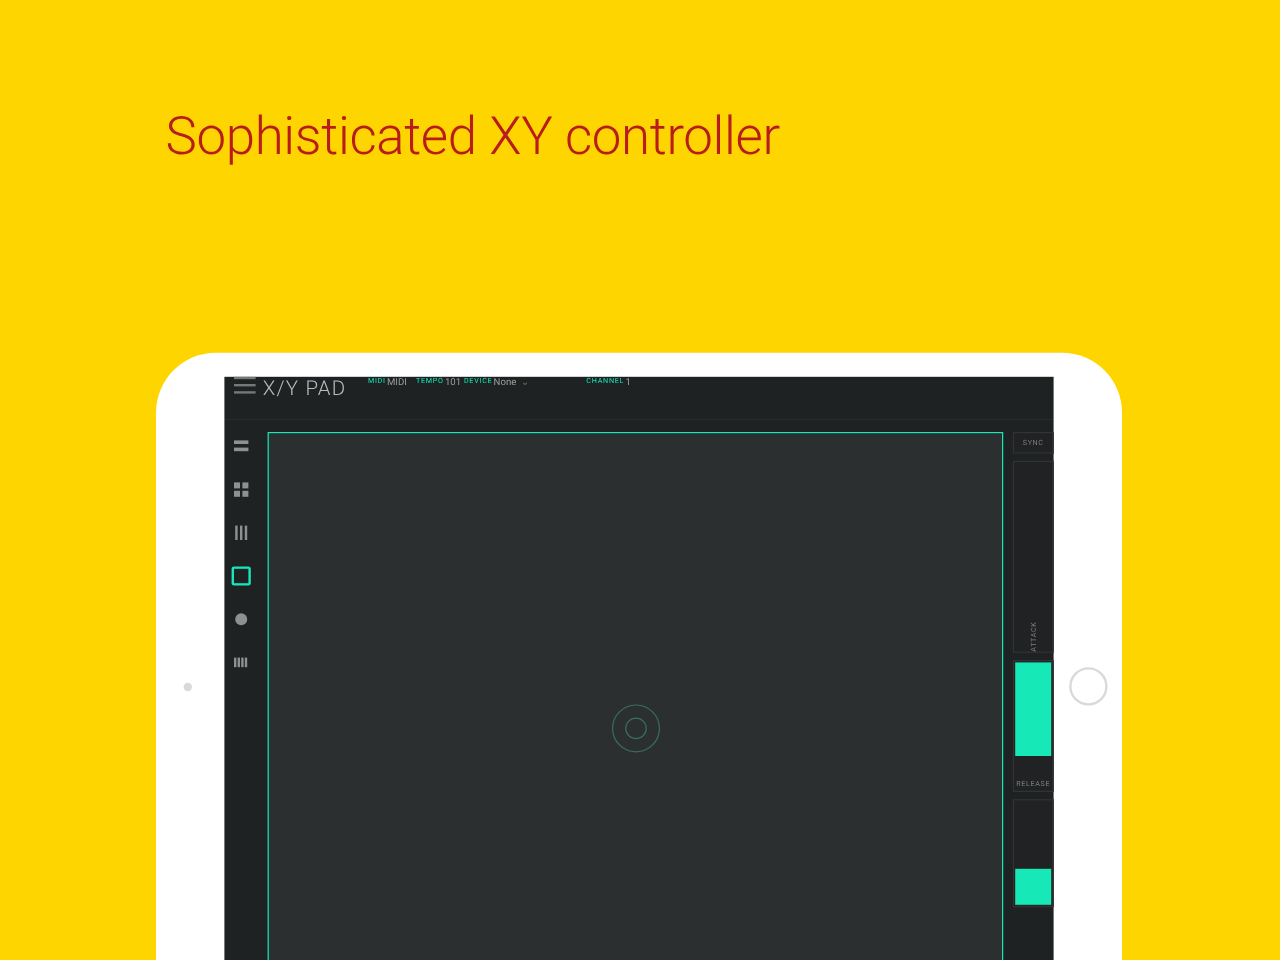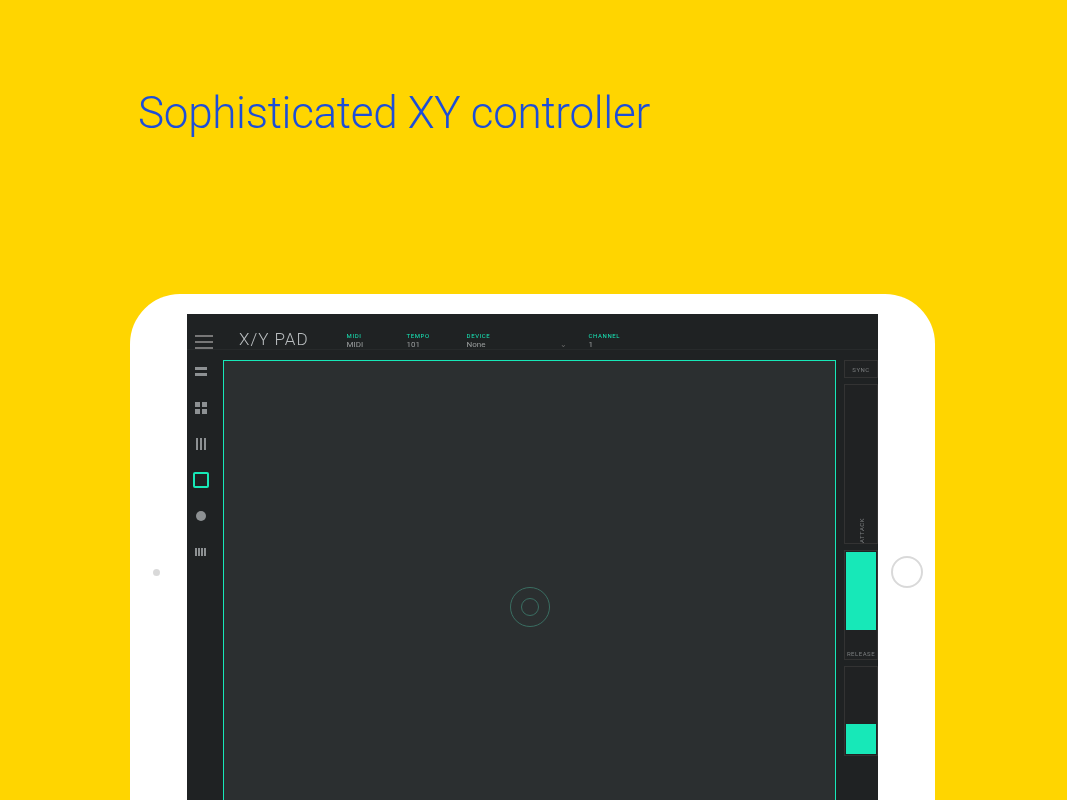--- a/index.html
+++ b/index.html
@@ -11,21 +11,21 @@
     overflow: hidden;
     position: relative;
   }
   .headline {
     position: absolute;
     top: 86px;
     left: 138px;
     font-size: 44px;
     font-weight: 300;
     line-height: 1.25;
-    color: #1d4ed8;
+    color: #b91c1c;
     letter-spacing: -0.3px;
   }
   .tablet {
     position: absolute;
     top: 294px;
     left: 130px;
     width: 805px;
     height: 560px;
     background: #fff;
     border-radius: 50px;
@@ -55,40 +55,40 @@
     left: 57px;
     right: 57px;
     bottom: 0;
     background: #1f2223;
     display: flex;
     flex-direction: column;
   }
   .topbar {
     height: 36px;
     display: flex;
-    align-items: flex-end;
+    align-items: flex-start;
     padding: 0 8px;
-    gap: 22px;
+    gap: 2px;
     border-bottom: 1px solid rgba(255,255,255,0.04);
   }
   .hamburger {
     width: 18px; height: 14px;
     display: flex; flex-direction: column; justify-content: space-between;
     margin-right: 4px;
   }
   .hamburger span { display:block; height:2px; background:#777; }
   .app-title {
     color: #b8bcbe;
     font-size: 17px;
     font-weight: 300;
     letter-spacing: 1px;
     margin-right: 16px;
   }
   .topbar-group {
-    display: flex; flex-direction: column; gap:1px;
+    display: flex; flex-direction: row; gap:1px;
     min-width: 38px;
   }
   .topbar-group.wider { min-width: 100px; }
   .topbar-label {
     color: #17e8b8;
     font-size: 6px;
     letter-spacing: 0.6px;
   }
   .topbar-value {
     color: #9b9e9f;

